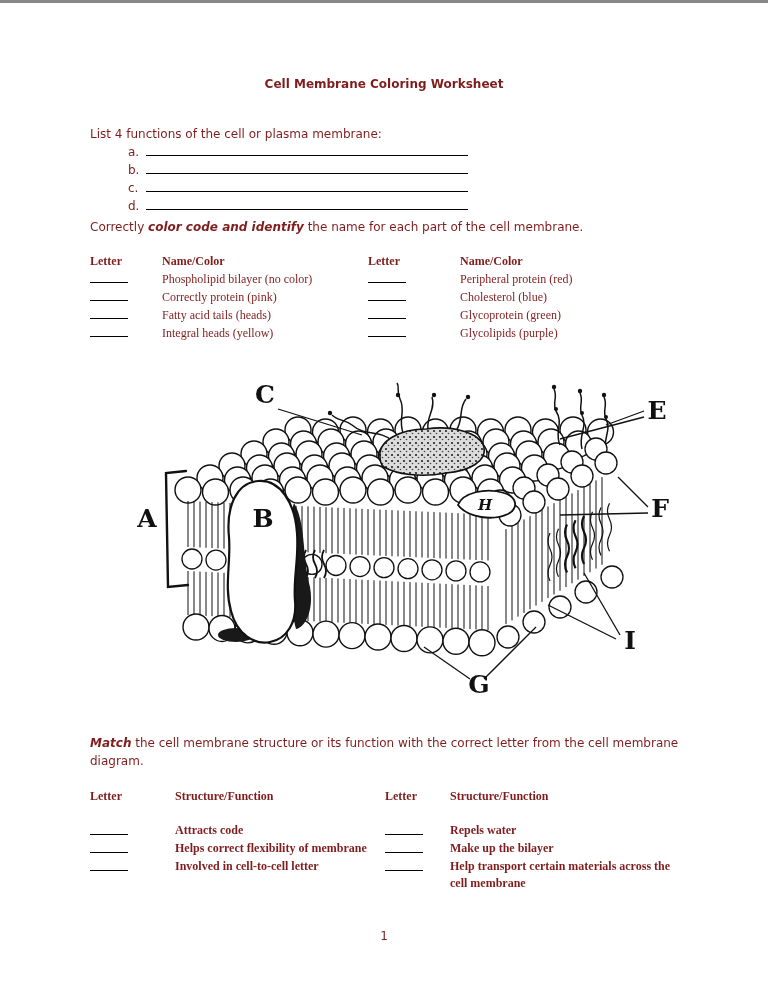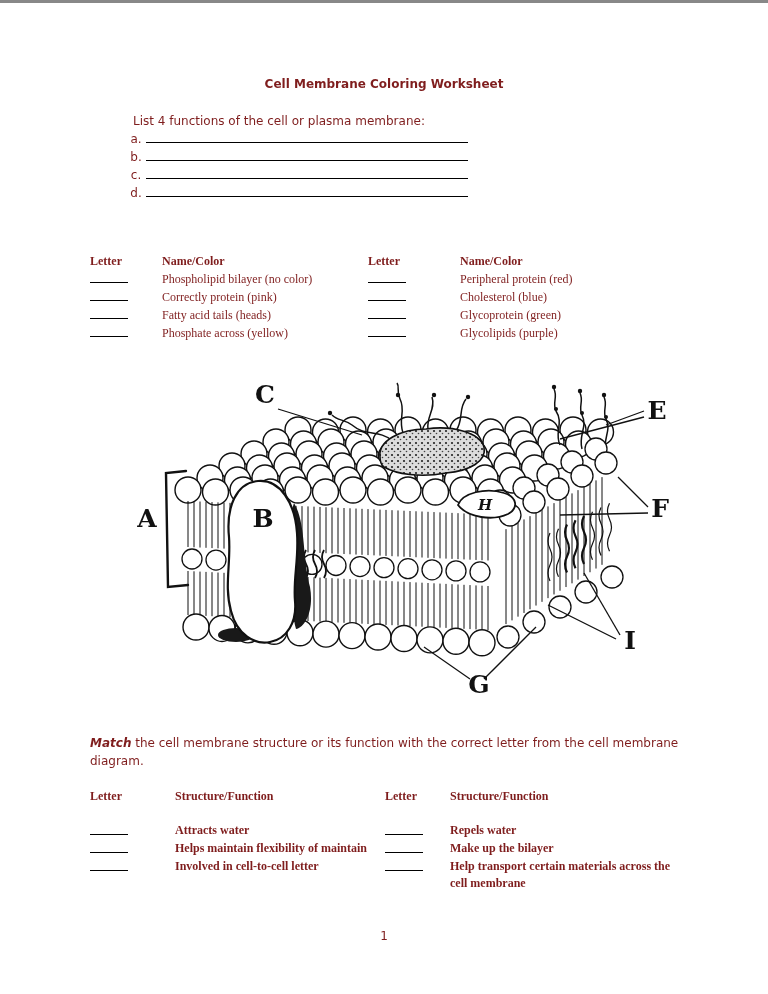--- a/index.html
+++ b/index.html
@@ -1,21 +1,21 @@
 <!DOCTYPE html>
 <html><head>
 <meta charset="utf-8">
 <style>
   html,body{margin:0;padding:0;background:#888;}
   .page{
     position:relative;width:768px;height:994px;background:#fff;margin:3px auto;
     font-family:"DejaVu Sans",sans-serif;font-size:12px;color:#7f1d1d;overflow:hidden;
   }
   .title{position:absolute;top:74px;left:0;width:100%;text-align:center;font-weight:bold;}
-  .functions{position:absolute;top:109px;left:90px;line-height:18px;text-align:center;}
+  .functions{position:absolute;top:122px;left:90px;line-height:18px;}
   .fn-line{margin-left:38px;height:18px;}
   .fn-label{display:inline-block;width:16px;}
   .fn-blank{display:inline-block;width:322px;border-bottom:1.2px solid #000;height:12px;margin-left:2px;}
   .para{position:absolute;left:90px;line-height:18px;}
   .colorcode-para{top:215px;width:620px;}
   .match-para{top:731px;width:620px;}
   .bi{font-weight:bold;font-style:italic;}
   .grid4{display:grid;line-height:18px;font-family:Liberation Serif, serif;}
   .color-table{position:absolute;top:249px;left:90px;}
   .color-table .grid4{grid-template-columns:72px 206px 92px 220px;}
@@ -50,20 +50,23 @@
       <span class="fn-label">b.</span><span class="fn-blank"></span>
     </div>
     <div class="fn-line">
       <span class="fn-label">c.</span><span class="fn-blank"></span>
     </div>
     <div class="fn-line">
       <span class="fn-label">d.</span><span class="fn-blank"></span>
     </div>
   </div>
 
+  <div class="para colorcode-para">
+    <span>Correctly </span><span class="bi">color code and identify</span><span> the name for each part of the cell membrane.</span>
+  </div>
 
   <div class="color-table">
     <div class="grid4">
       <div class="cell hdr">Letter</div>
       <div class="cell hdr">Name/Color</div>
       <div class="cell hdr">Letter</div>
       <div class="cell hdr">Name/Color</div>
 
       <div class="cell"><span class="blank"></span></div>
       <div class="cell">Phospholipid bilayer (no color)</div>
@@ -74,21 +77,21 @@
       <div class="cell">Correctly protein (pink)</div>
       <div class="cell"><span class="blank"></span></div>
       <div class="cell">Cholesterol (blue)</div>
 
       <div class="cell"><span class="blank"></span></div>
       <div class="cell">Fatty acid tails (heads)</div>
       <div class="cell"><span class="blank"></span></div>
       <div class="cell">Glycoprotein (green)</div>
 
       <div class="cell"><span class="blank"></span></div>
-      <div class="cell">Phosphate across (yellow)</div>
+      <div class="cell">Integral heads (yellow)</div>
       <div class="cell"><span class="blank"></span></div>
       <div class="cell">Glycolipids (purple)</div>
     </div>
   </div>
 
   <div class="diagram">
     <svg id="membrane-svg" viewBox="0 0 570 340" width="570" height="340">
       <defs>
         <pattern id="speck" width="6" height="6" patternUnits="userSpaceOnUse">
           <rect width="6" height="6" fill="#dcdcdc"></rect>
@@ -425,26 +428,26 @@
 
   <div class="match-table">
     <div class="grid4">
       <div class="cell hdr">Letter</div>
       <div class="cell hdr">Structure/Function</div>
       <div class="cell hdr">Letter</div>
       <div class="cell hdr">Structure/Function</div>
     </div>
     <div class="grid4 body">
       <div class="cell"><span class="blank"></span></div>
-      <div class="cell b">Attracts water</div>
+      <div class="cell b">Attracts code</div>
       <div class="cell"><span class="blank"></span></div>
       <div class="cell b">Repels water</div>
 
       <div class="cell"><span class="blank"></span></div>
-      <div class="cell b wrap">Helps maintain flexibility of maintain</div>
+      <div class="cell b wrap">Helps correct flexibility of membrane</div>
       <div class="cell"><span class="blank"></span></div>
       <div class="cell b">Make up the bilayer</div>
 
       <div class="cell"><span class="blank"></span></div>
       <div class="cell b clip">Involved in cell-to-cell letter</div>
       <div class="cell"><span class="blank"></span></div>
       <div class="cell b wrap">Help transport certain materials across the cell membrane</div>
     </div>
   </div>
 

